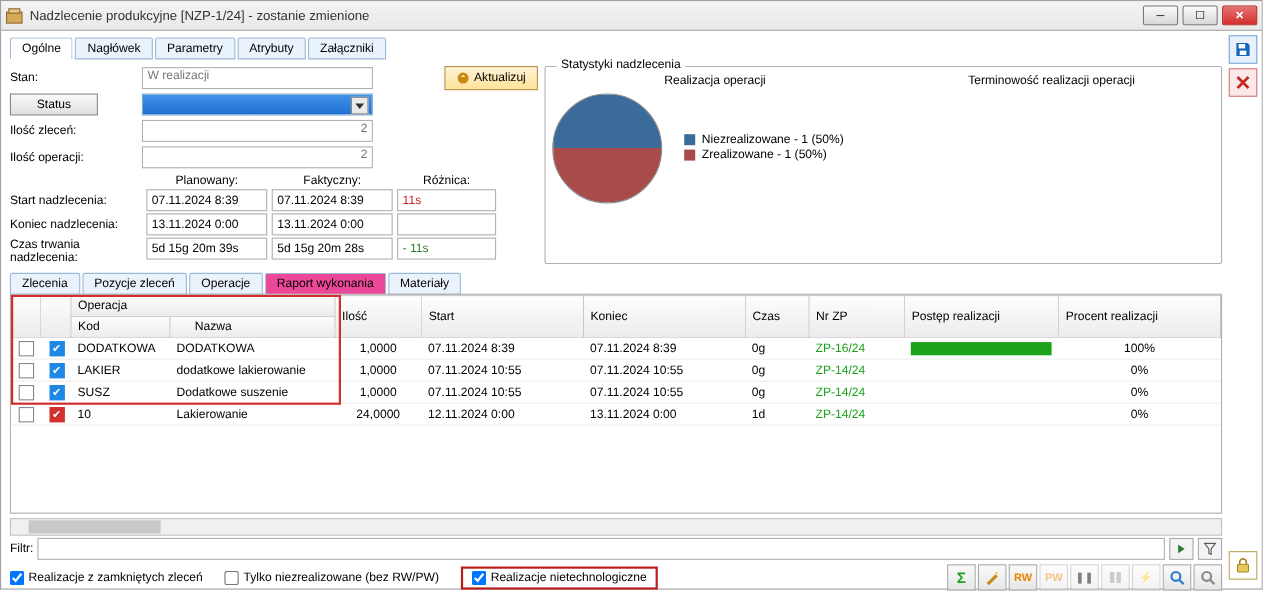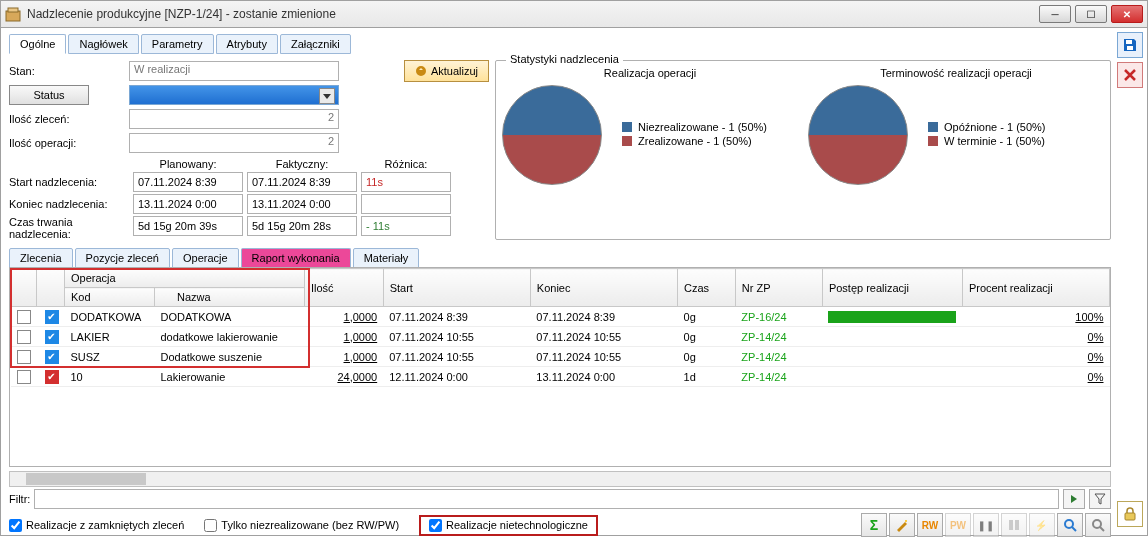--- a/index.html
+++ b/index.html
@@ -67,21 +67,21 @@
 .subtabstrip { display: flex; margin-top: 8px; }
 .subtab { padding: 3px 10px; border: 1px solid #9cb8d8; background: #eaf2fb; cursor: pointer; font-size: 11px; margin-right: 2px; border-radius: 2px 2px 0 0; }
 .subtab.active { background: #ec4899; border-bottom-color: #fff; }
 
 
 .grid-wrap { border: 1px solid #b0b0b0; margin-top: -1px; height: 200px; overflow: auto; position: relative; }
 .grid { width: 100%; border-collapse: collapse; font-size: 11px; }
 .grid th { background: linear-gradient(#fdfdfd,#ececec); border: 1px solid #c8c8c8; padding: 3px 6px; text-align: left; font-weight: normal; position: sticky; top: 0; }
 .grid th.group { text-align: left; }
 .grid td { border-bottom: 1px solid #eee; padding: 2px 6px; height: 20px; }
-.grid td.num { text-align: right; text-decoration: underline; }
+.grid td.num { text-align: center; }
 .chk { width: 14px; height: 14px; border: 1px solid #888; display: inline-block; vertical-align: middle; }
 .state-icon { width: 14px; height: 14px; display: inline-flex; align-items: center; justify-content: center; color: #fff; font-size: 10px; margin-left: 2px; }
 .state-blue { background: #1e88e5; }
 .state-red { background: #d32f2f; }
 .zp-link { color: #1aa31a; }
 .progress-cell { width: 140px; }
 .progress-bar { height: 12px; background: #1aa31a; }
 
 .highlight-box { border: 2px solid #d32f2f; }
 
@@ -223,33 +223,20 @@
                   </div>
                 <div>
                     <span class="legend-sq c-red"></span>
                     <span>Zrealizowane - 1 (50%)</span>
                   </div>
               </div>
             </div>
           </div>
           <div class="chart-box">
             <div class="chart-title">Terminowość realizacji operacji</div>
-            <div class="pie-row">
-              <div class="pie"></div>
-              <div class="legend-items">
-                <div>
-                    <span class="legend-sq c-blue"></span>
-                    <span>Opóźnione - 1 (50%)</span>
-                  </div>
-                <div>
-                    <span class="legend-sq c-red"></span>
-                    <span>W terminie - 1 (50%)</span>
-                  </div>
-              </div>
-            </div>
           </div>
         </div>
       </div>
     </div>
 
     <div class="subtabstrip">
       <div class="subtab">Zlecenia</div>
       <div class="subtab">Pozycje zleceń</div>
       <div class="subtab">Operacje</div>
       <div class="subtab active">Raport wykonania</div>

